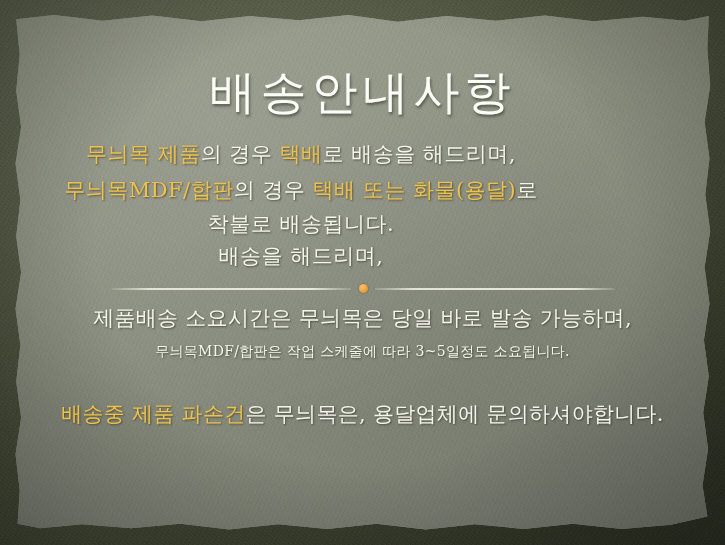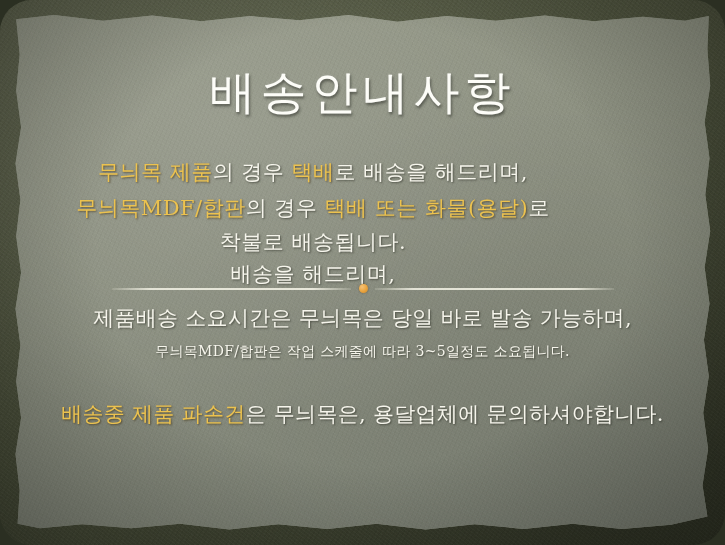--- a/index.html
+++ b/index.html
@@ -21,21 +21,20 @@
     width: 725px;
     height: 545px;
     background-color: #4b503c;
     background-image:
       radial-gradient(ellipse at 18% 12%, rgba(255,255,255,.07), rgba(0,0,0,0) 58%),
       radial-gradient(ellipse at 85% 88%, rgba(0,0,0,.28), rgba(0,0,0,0) 62%),
       repeating-linear-gradient(38deg, rgba(255,255,255,.030) 0 1px, rgba(0,0,0,0) 1px 3px),
       repeating-linear-gradient(122deg, rgba(0,0,0,.055) 0 1px, rgba(0,0,0,0) 1px 4px),
       linear-gradient(160deg, #575c45 0%, #4a4f3a 45%, #3f4431 100%);
     overflow: hidden;
-    border-radius: 32px;
   }
   .slide::after {
     content: "";
     position: absolute;
     inset: 0;
     pointer-events: none;
     background:
       radial-gradient(ellipse at 50% 45%, rgba(0,0,0,0) 52%, rgba(0,0,0,.34) 100%);
   }
 
@@ -102,23 +101,22 @@
     font-size: 46px;
     letter-spacing: 5px;
     color: #fdfdf8;
     text-shadow: 1px 2px 3px rgba(20,22,16,.55), 0 0 2px rgba(255,255,255,.30);
     white-space: nowrap;
   }
 
   .block-top {
     position: absolute;
     top: 136px;
-    left: 16px;
+    left: 4px;
     width: 594px;
-    margin-top: 18px;
   }
   .block-bottom {
     position: absolute;
     top: 302px;
     left: 0;
     width: 725px;
   }
 
   .line {
     display: block;

